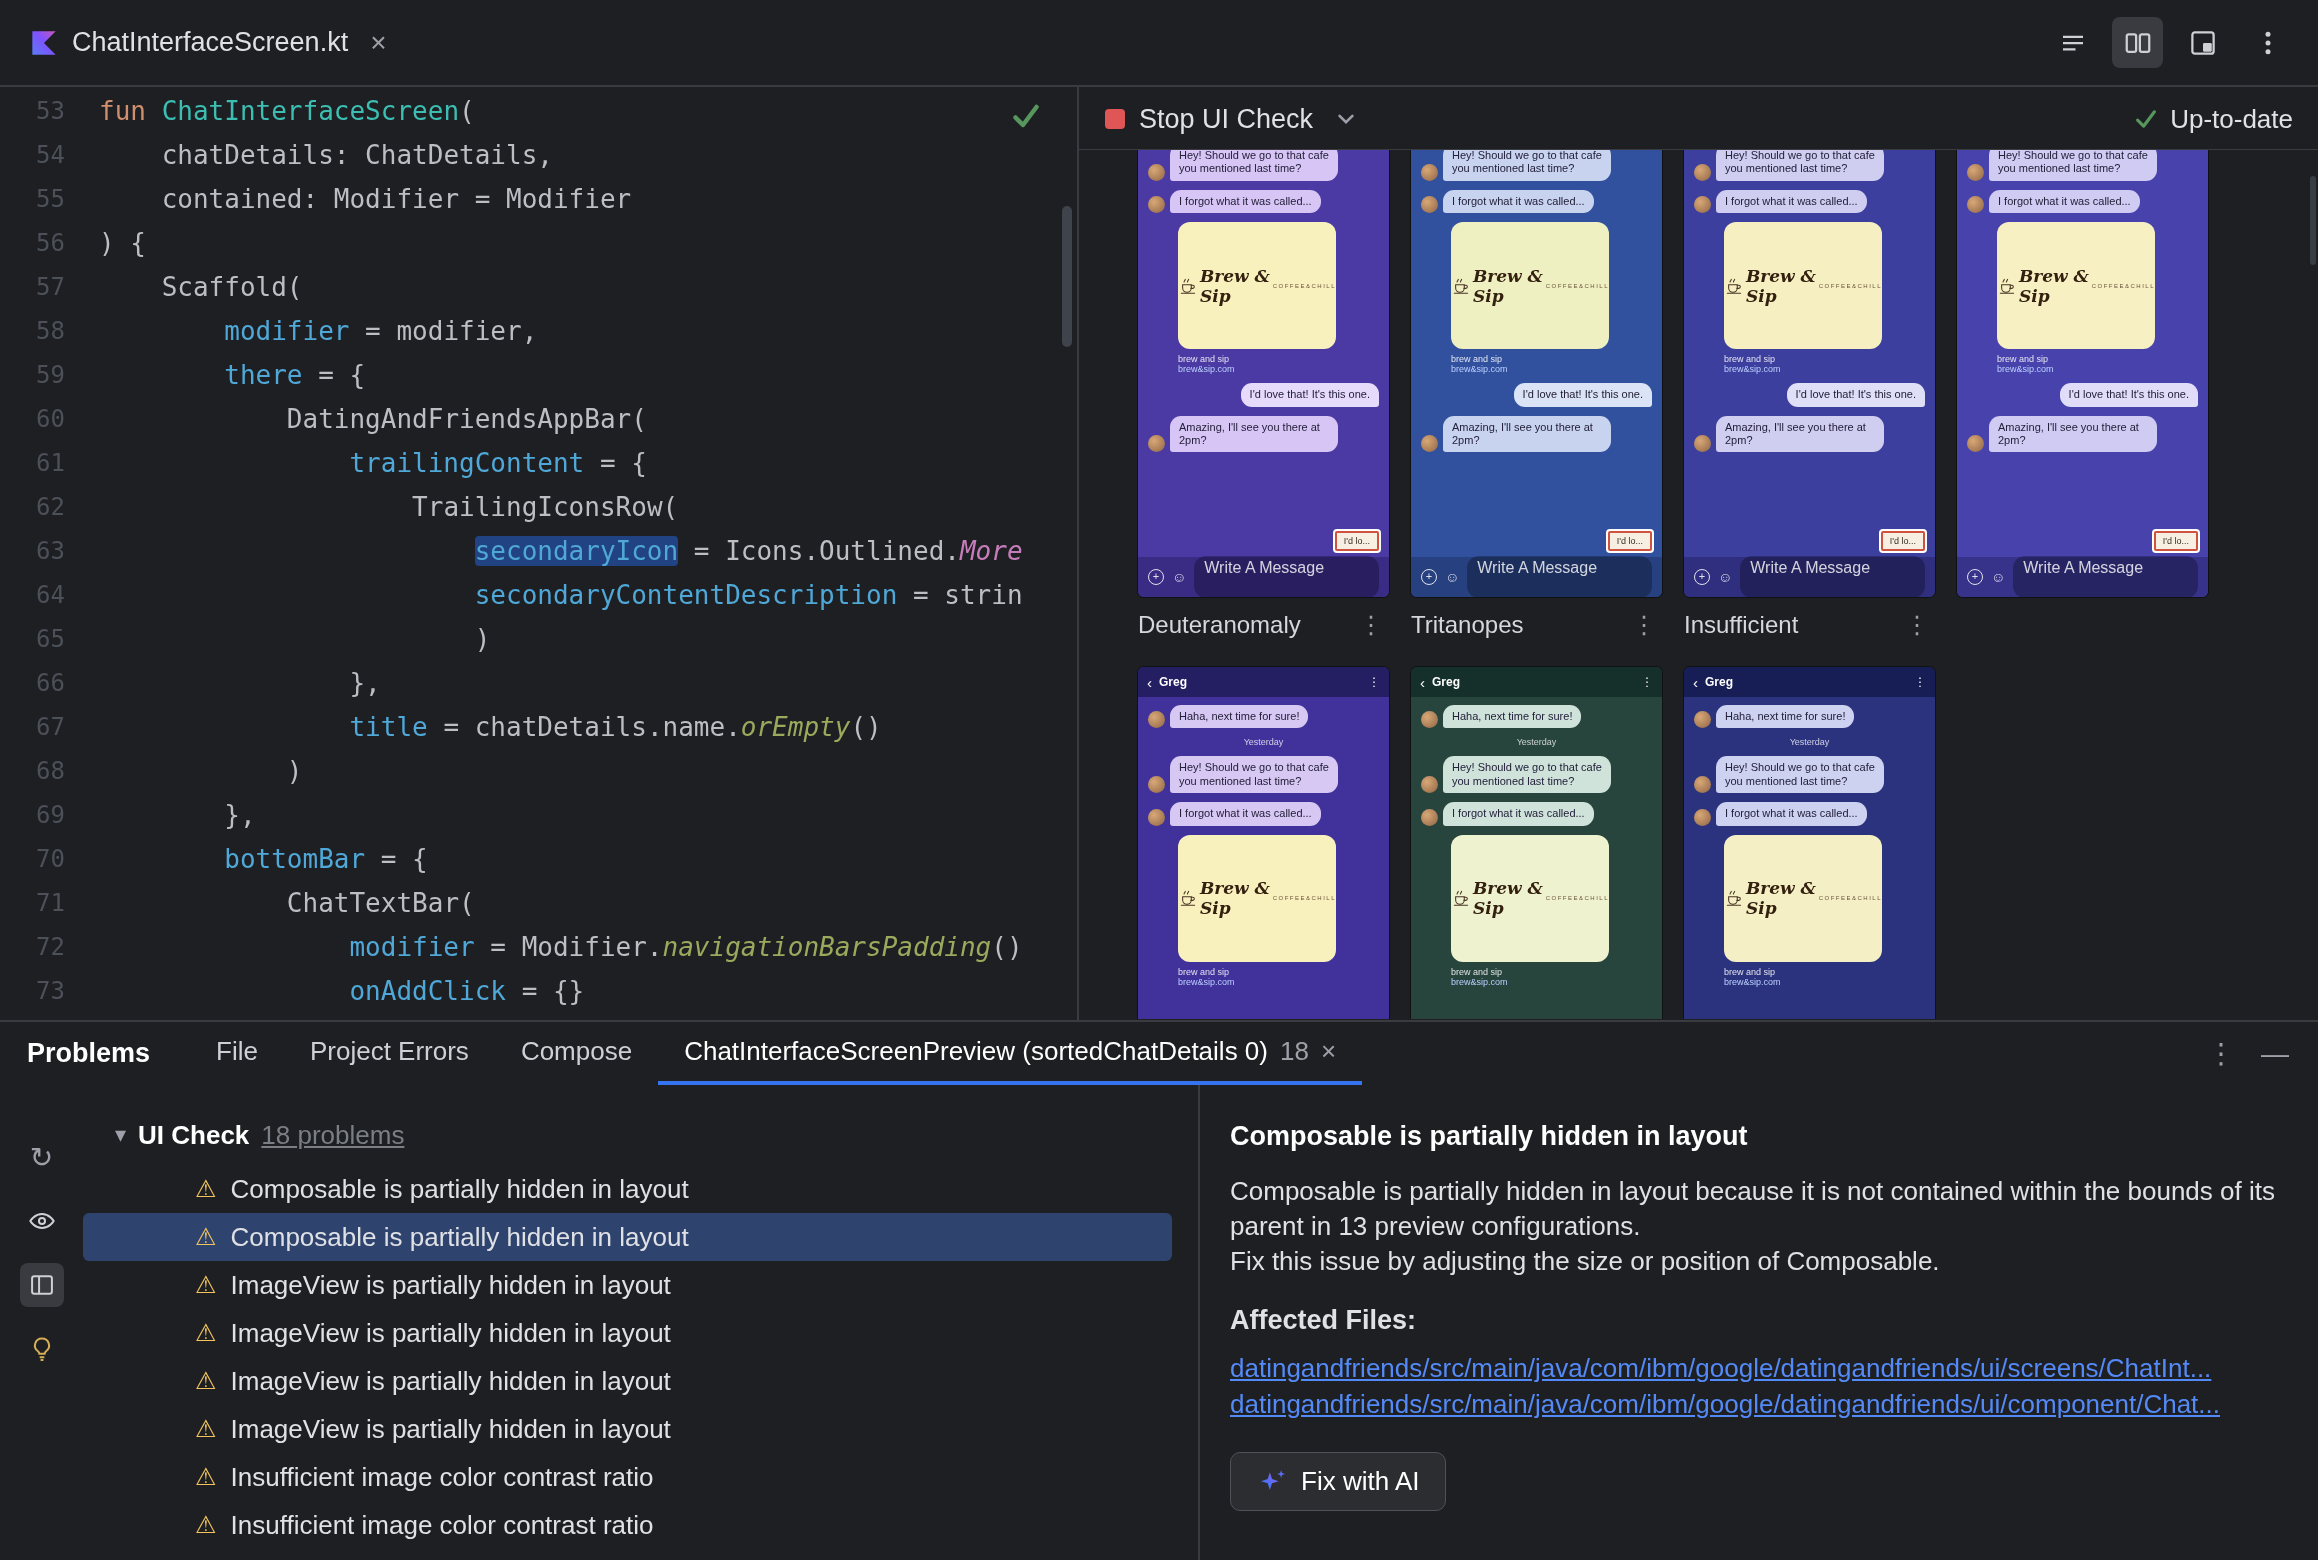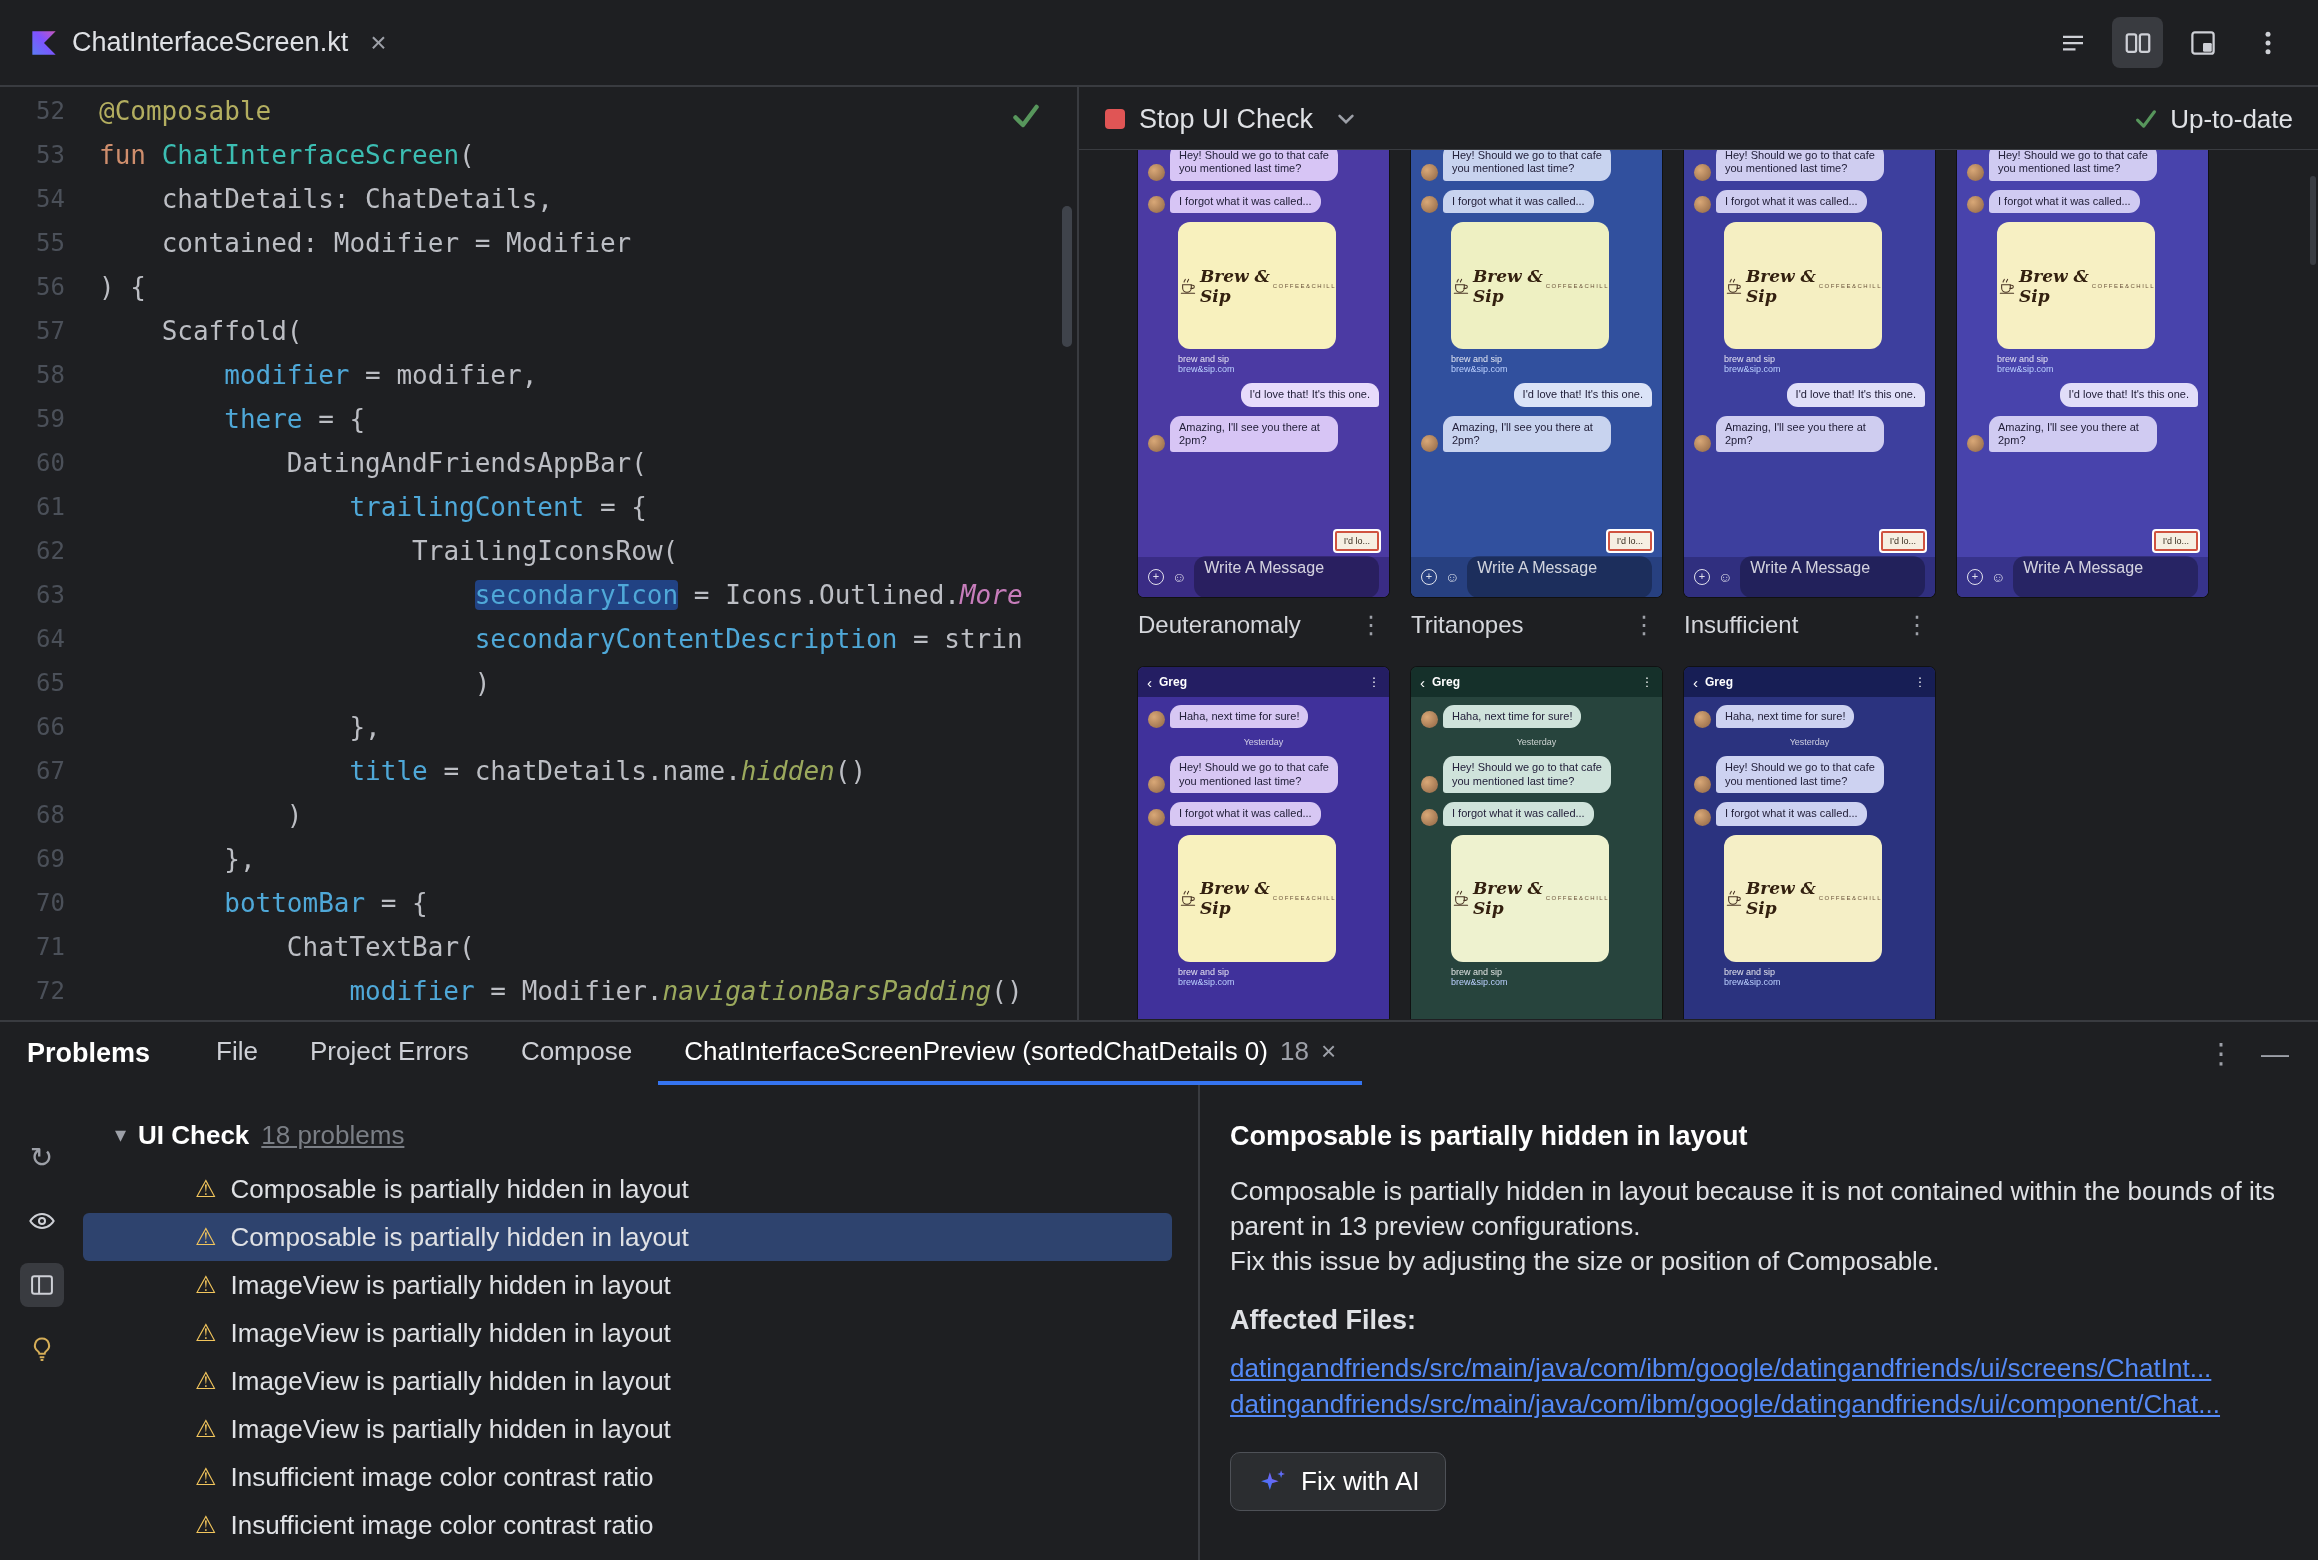--- a/index.html
+++ b/index.html
@@ -163,36 +163,35 @@
             <circle class="fillonly" cx="12" cy="5" r="2"></circle>
             <circle class="fillonly" cx="12" cy="12" r="2"></circle>
             <circle class="fillonly" cx="12" cy="19" r="2"></circle>
           </svg>
       </div>
     </div>
   </header>
 
   <div class="editor">
     <div id="code-lines">
-        <div class="code-line"><span class="ln">52</span><span class="ct"><span class="c-ann">@Composable</span></span></div>
         <div class="code-line"><span class="ln">53</span><span class="ct"><span class="c-kw">fun </span><span class="c-fn">ChatInterfaceScreen</span><span class="c-plain">(</span></span></div>
         <div class="code-line"><span class="ln">54</span><span class="ct">    <span class="c-plain">chatDetails: ChatDetails,</span></span></div>
         <div class="code-line"><span class="ln">55</span><span class="ct">    <span class="c-plain">contained: Modifier = Modifier</span></span></div>
         <div class="code-line"><span class="ln">56</span><span class="ct"><span class="c-plain">) {</span></span></div>
         <div class="code-line"><span class="ln">57</span><span class="ct">    <span class="c-plain">Scaffold(</span></span></div>
         <div class="code-line"><span class="ln">58</span><span class="ct">        <span class="c-arg">modifier</span><span class="c-plain"> = modifier,</span></span></div>
         <div class="code-line"><span class="ln">59</span><span class="ct">        <span class="c-arg">there</span><span class="c-plain"> = {</span></span></div>
         <div class="code-line"><span class="ln">60</span><span class="ct">            <span class="c-plain">DatingAndFriendsAppBar(</span></span></div>
         <div class="code-line"><span class="ln">61</span><span class="ct">                <span class="c-arg">trailingContent</span><span class="c-plain"> = {</span></span></div>
         <div class="code-line"><span class="ln">62</span><span class="ct">                    <span class="c-plain">TrailingIconsRow(</span></span></div>
         <div class="code-line"><span class="ln">63</span><span class="ct">                        <span class="c-arg seg-sel">secondaryIcon</span><span class="c-plain"> = Icons.Outlined.</span><span class="c-prop">More</span></span></div>
         <div class="code-line"><span class="ln">64</span><span class="ct">                        <span class="c-arg">secondaryContentDescription</span><span class="c-plain"> = strin</span></span></div>
         <div class="code-line"><span class="ln">65</span><span class="ct">                        <span class="c-plain">)</span></span></div>
         <div class="code-line"><span class="ln">66</span><span class="ct">                <span class="c-plain">},</span></span></div>
-        <div class="code-line"><span class="ln">67</span><span class="ct">                <span class="c-arg">title</span><span class="c-plain"> = chatDetails.name.</span><span class="c-ext">hidden</span><span class="c-plain">()</span></span></div>
+        <div class="code-line"><span class="ln">67</span><span class="ct">                <span class="c-arg">title</span><span class="c-plain"> = chatDetails.name.</span><span class="c-ext">orEmpty</span><span class="c-plain">()</span></span></div>
         <div class="code-line"><span class="ln">68</span><span class="ct">            <span class="c-plain">)</span></span></div>
         <div class="code-line"><span class="ln">69</span><span class="ct">        <span class="c-plain">},</span></span></div>
         <div class="code-line"><span class="ln">70</span><span class="ct">        <span class="c-arg">bottomBar</span><span class="c-plain"> = {</span></span></div>
         <div class="code-line"><span class="ln">71</span><span class="ct">            <span class="c-plain">ChatTextBar(</span></span></div>
         <div class="code-line"><span class="ln">72</span><span class="ct">                <span class="c-arg">modifier</span><span class="c-plain"> = Modifier.</span><span class="c-ext">navigationBarsPadding</span><span class="c-plain">()</span></span></div>
         <div class="code-line"><span class="ln">73</span><span class="ct">                <span class="c-arg">onAddClick</span><span class="c-plain"> = {}</span></span></div>
       </div>
     <svg class="ed-check" width="30" height="30" viewBox="0 0 20 20">
       <path d="M3 11l5 5 9-12" stroke="#57965C" stroke-width="3" fill="none" stroke-linecap="round" stroke-linejoin="round"></path>
     </svg>

